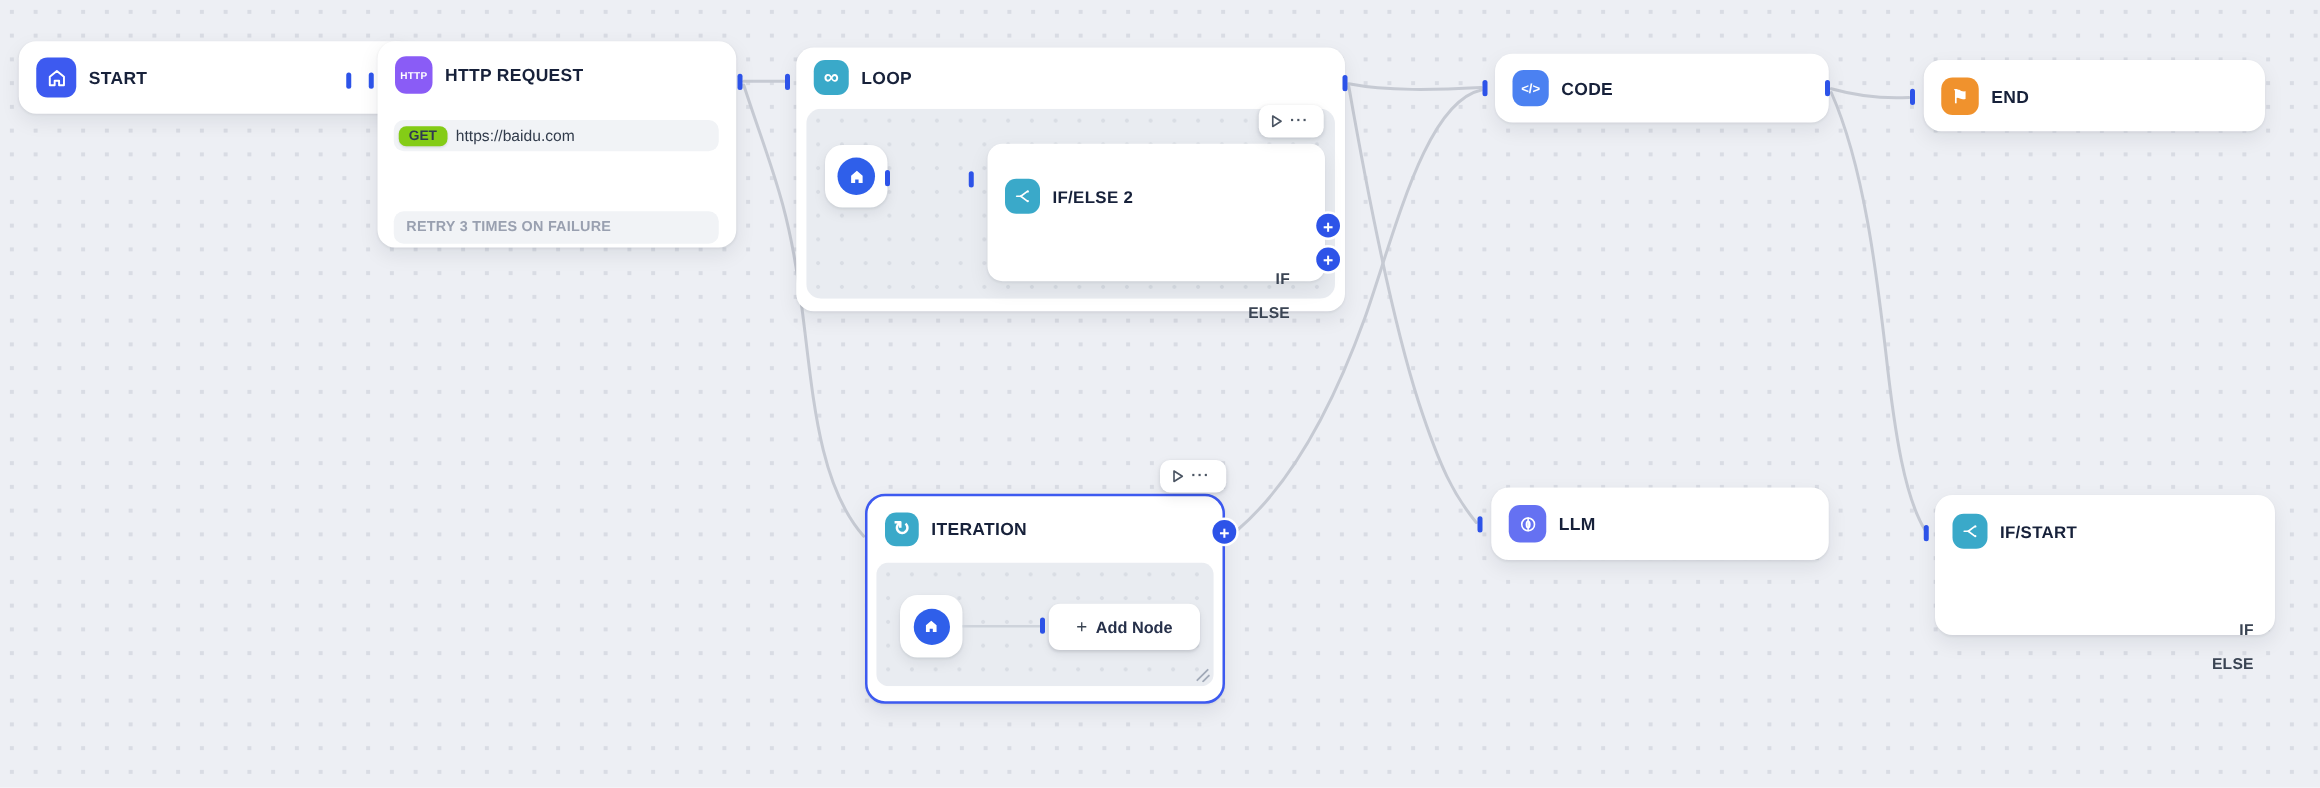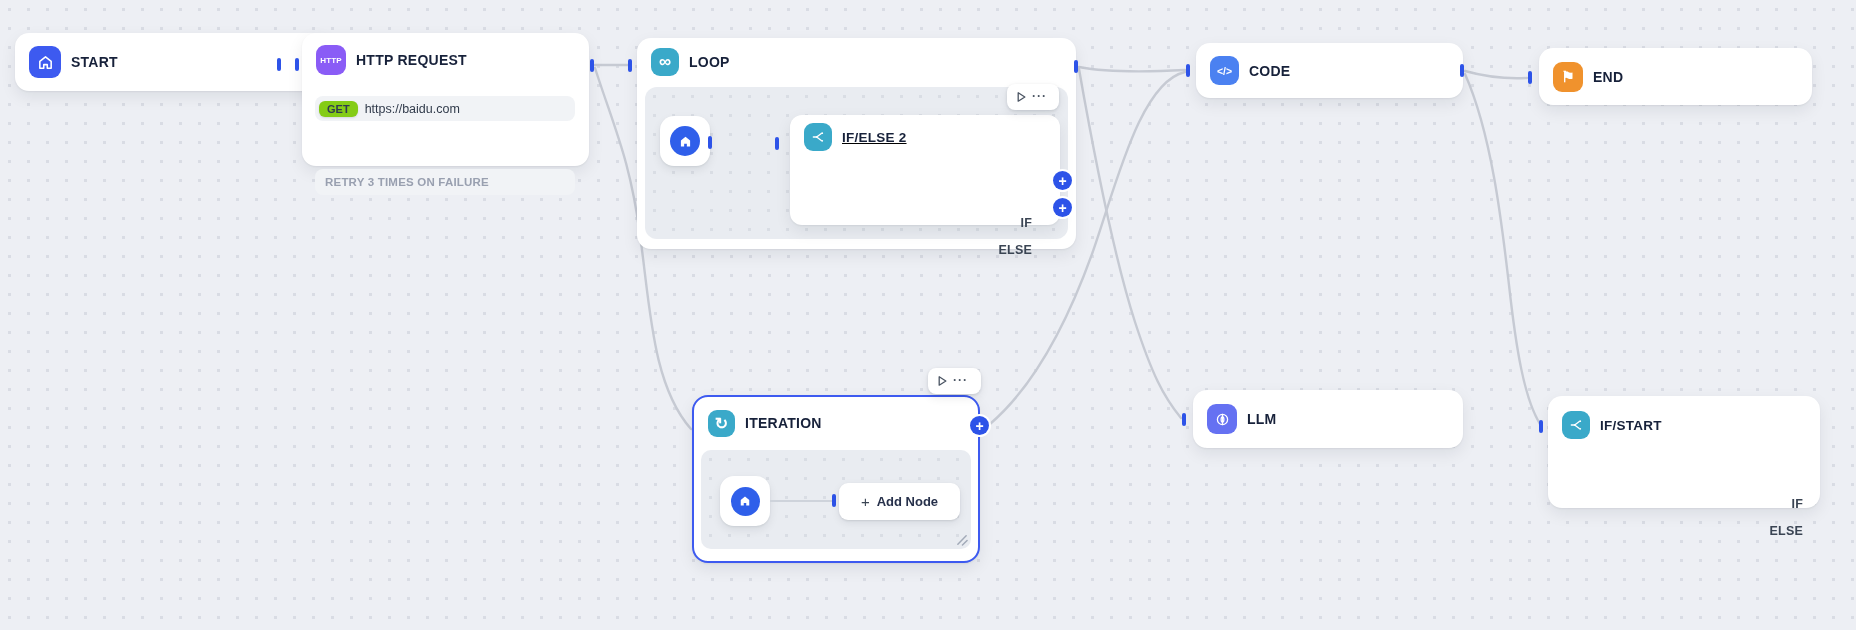--- a/index.html
+++ b/index.html
@@ -95,21 +95,21 @@
     <div class="title-row">
       <span class="node-icon" style="width:32px;height:32px;background:#3d5af0;">
         <svg width="17" height="17" viewBox="0 0 24 24" fill="none" stroke="#fff" stroke-width="2.2" stroke-linejoin="round">
             <path d="M4 10.5 12 4l8 6.5V20h-5.5v-5h-5v5H4z"></path>
           </svg>
       </span>
       <span class="node-title">START</span>
     </div>
   </div>
 
-  <div class="node" style="left:302px;top:33px;width:287px;height:133px;">
+  <div class="node" style="left:302px;top:33px;width:287px;height:165px;">
     <div class="title-row" style="height:54px;">
       <span class="node-icon" style="width:30px;height:30px;background:#8a5cf6;font-size:8px;letter-spacing:.2px;">HTTP</span>
       <span class="node-title">HTTP REQUEST</span>
     </div>
     <div class="bar" style="top:63px;">
       <span class="method-badge">GET</span>
       <span class="url-text">https://baidu.com</span>
     </div>
     <div class="bar" style="top:100px;height:26px;margin-top:36px;">
       <span class="retry-text">RETRY 3 TIMES ON FAILURE</span>
@@ -124,21 +124,21 @@
     <div class="inner-zone" style="left:8px;right:8px;top:49px;bottom:10px;">
       <div class="mini-tile" style="left:15px;top:29px;">
         <span class="mini-circle">
           <svg width="13" height="13" viewBox="0 0 24 24" fill="#fff">
               <path d="M12 3 3.5 10.2V21h6v-5h5v5h6V10.2z"></path>
             </svg>
         </span>
       </div>
 
       <div class="node" style="left:145px;top:28px;width:270px;height:110px;border-radius:12px;overflow:visible;">
-        <div class="title-row fixed" style="padding-top:8px;text-decoration:underline;">
+        <div class="title-row fixed" style="padding-top:28px;">
           <span class="node-icon" style="width:28px;height:28px;background:#3aa9c9;">
             <svg width="16" height="16" viewBox="0 0 24 24" fill="none" stroke="#fff" stroke-width="2" stroke-linecap="round" stroke-linejoin="round">
                 <path d="M5 12h5"></path>
                 <path d="M10 12l7-5.2"></path>
                 <path d="M10 12l7 5.2"></path>
                 <circle cx="18.3" cy="6.2" r="1.4" fill="#fff" stroke="none"></circle>
                 <circle cx="18.3" cy="17.8" r="1.4" fill="#fff" stroke="none"></circle>
               </svg>
           </span>
           <span class="node-title sm">IF/ELSE 2</span>

